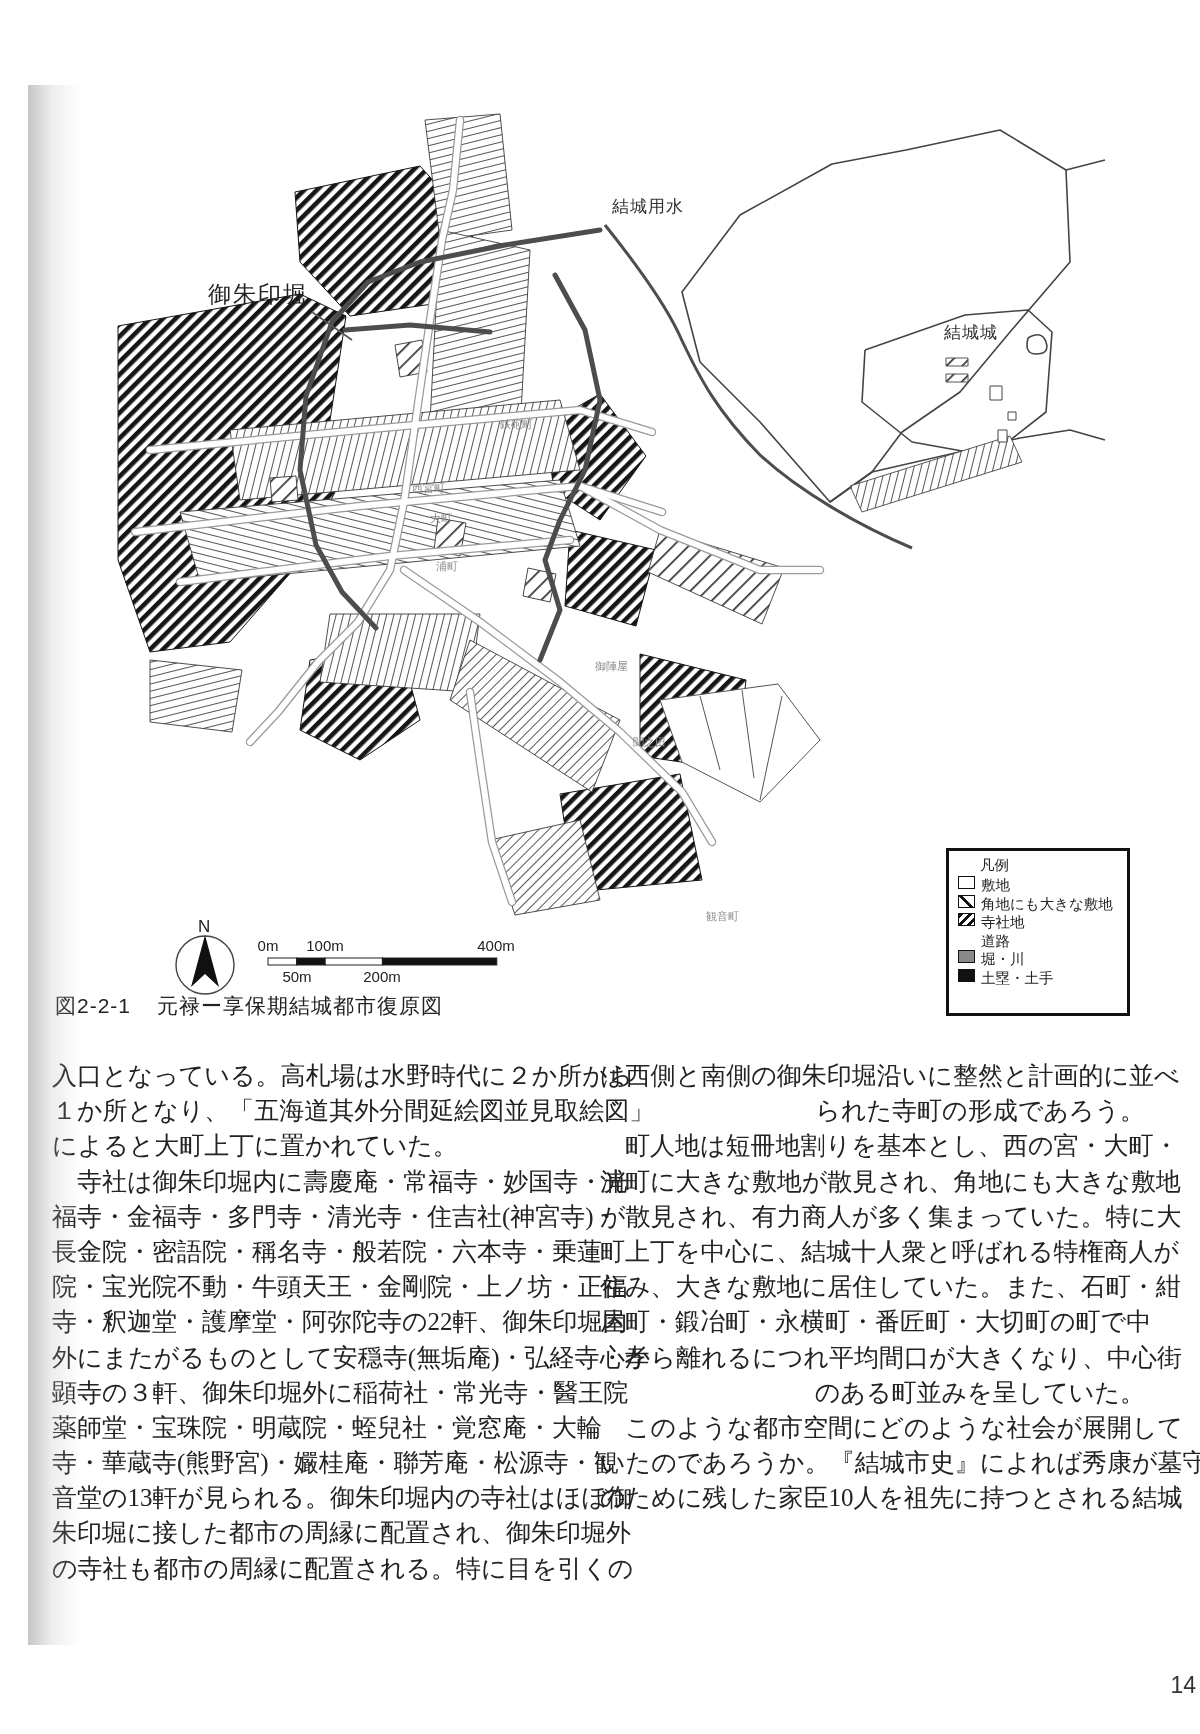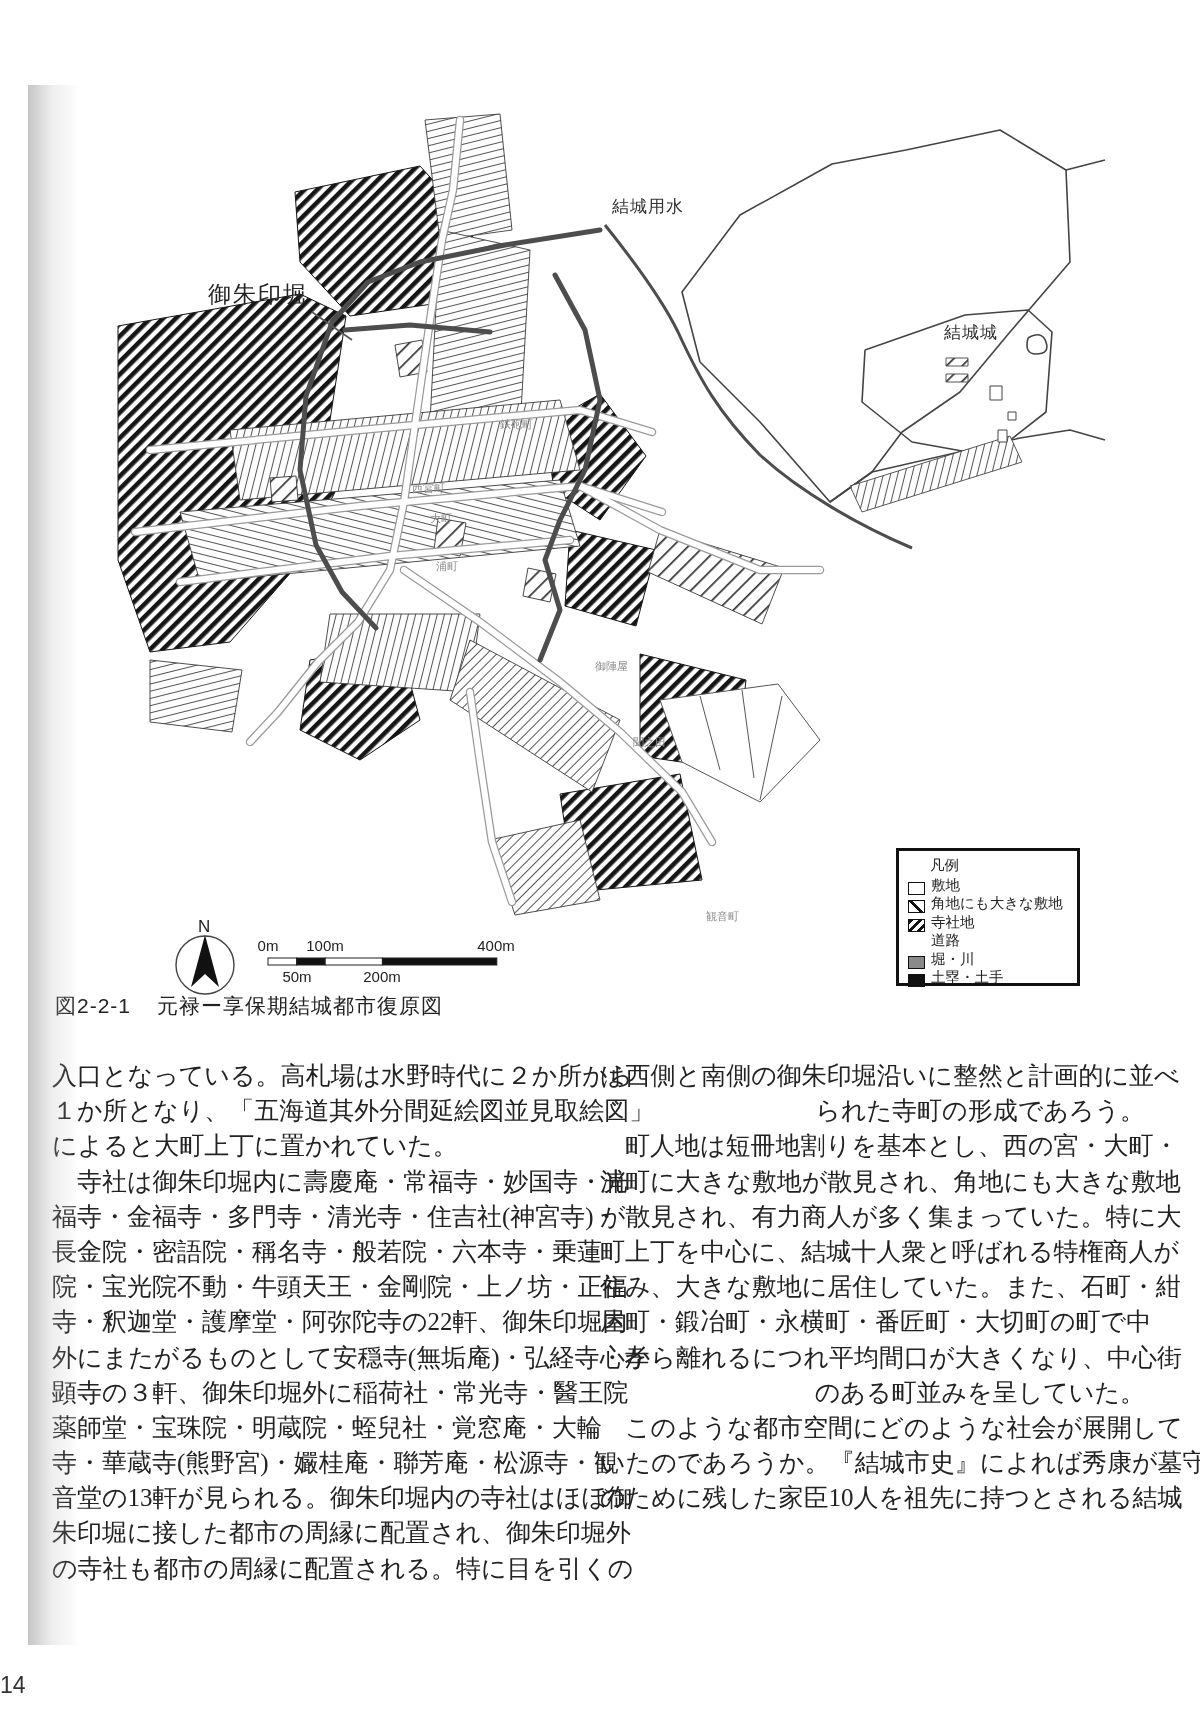--- a/index.html
+++ b/index.html
@@ -2,40 +2,40 @@
 <html><head>
 <meta charset="utf-8">
 <style>
   html,body{margin:0;padding:0;background:#e9e9e9;}
   .page{position:relative;width:1200px;height:1734px;background:#ffffff;margin:0 auto;overflow:hidden;
         font-family:"Liberation Sans",sans-serif;color:#1f1f1f;}
   .gutter{position:absolute;left:28px;top:85px;width:52px;height:1560px;pointer-events:none;z-index:6;
         background:linear-gradient(90deg,rgba(150,150,150,.55),rgba(190,190,190,.28) 45%,rgba(255,255,255,0));}
   .mapsvg{position:absolute;left:60px;top:100px;width:1050px;height:900px;}
   
-  .legend{position:absolute;left:896px;top:848px;width:184px;height:138px;border:3px solid #111;
+  .legend{position:absolute;left:946px;top:848px;width:184px;height:168px;border:3px solid #111;
         background:#fff;box-sizing:border-box;padding:5px 9px 4px 9px;font-size:14.5px;color:#222;z-index:4;}
   .lg-title{margin:0 0 1px 22px;}
-  .lg-row{display:flex;align-items:flex-end;height:18.5px;}
+  .lg-row{display:flex;align-items:flex-start;height:18.5px;}
   .sw{width:17px;height:13px;margin-right:6px;box-sizing:border-box;border:1.6px solid #111;background:#fff;flex:0 0 auto;}
   .sw-none{border:none;background:transparent;}
   .sw-tenin{background:linear-gradient(45deg,transparent 42%,#111 42%,#111 56%,transparent 56%);}
   .sw-temple{background:repeating-linear-gradient(135deg,#111 0 3px,#fff 3px 6.5px);}
   .sw-moat{background:#8a8a8a;}
   .sw-dote{background:#111;}
   
   .caption{position:absolute;left:55px;top:992px;font-size:21px;letter-spacing:1px;color:#222;z-index:5;}
   .caption .cid{margin-right:26px;}
   
   .col{position:absolute;top:1058px;width:535px;font-family:"Liberation Serif","DejaVu Serif",serif;
        font-size:25px;line-height:35.2px;color:#222;letter-spacing:0px;white-space:nowrap;}
   .col-left{left:52px;}
   .col-right{left:600px;width:545px;text-align:right;}
   .tline{height:35.2px;}
-  .pagenum{position:absolute;left:0;right:4px;top:1672px;text-align:left;font-size:23px;color:#333;}
+  .pagenum{position:absolute;left:0;right:4px;top:1672px;text-align:right;font-size:23px;color:#333;}
   text{font-family:"Liberation Sans",sans-serif;}
   .maplabel{fill:#8c8c8c;font-size:11px;}
   .biglabel{fill:#222;font-size:23px;letter-spacing:2px;}
   .midlabel{fill:#333;font-size:17px;letter-spacing:1px;}
 </style>
 </head>
 <body>
 
 <div class="page">
   <div class="gutter"></div>

